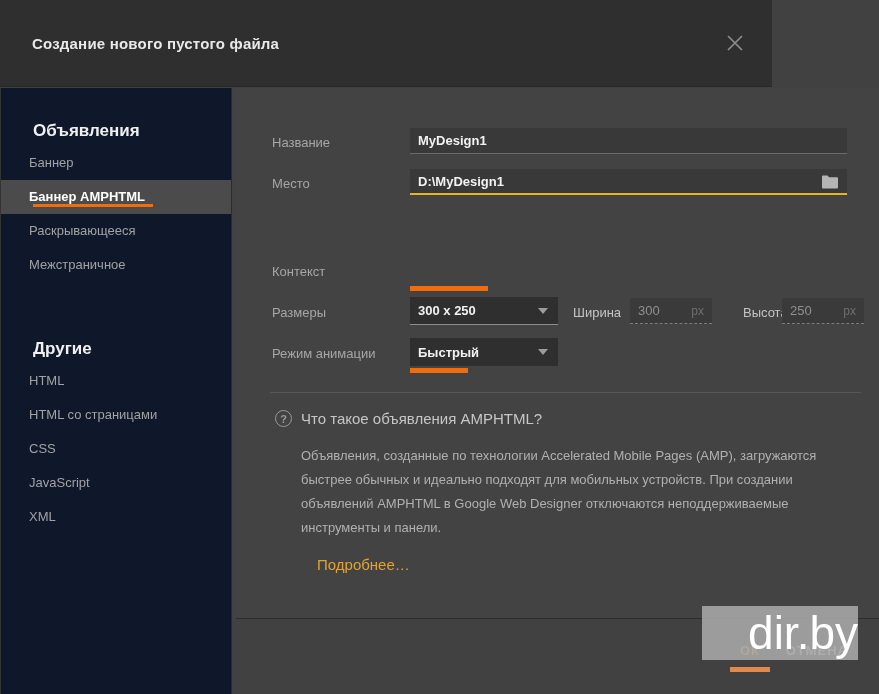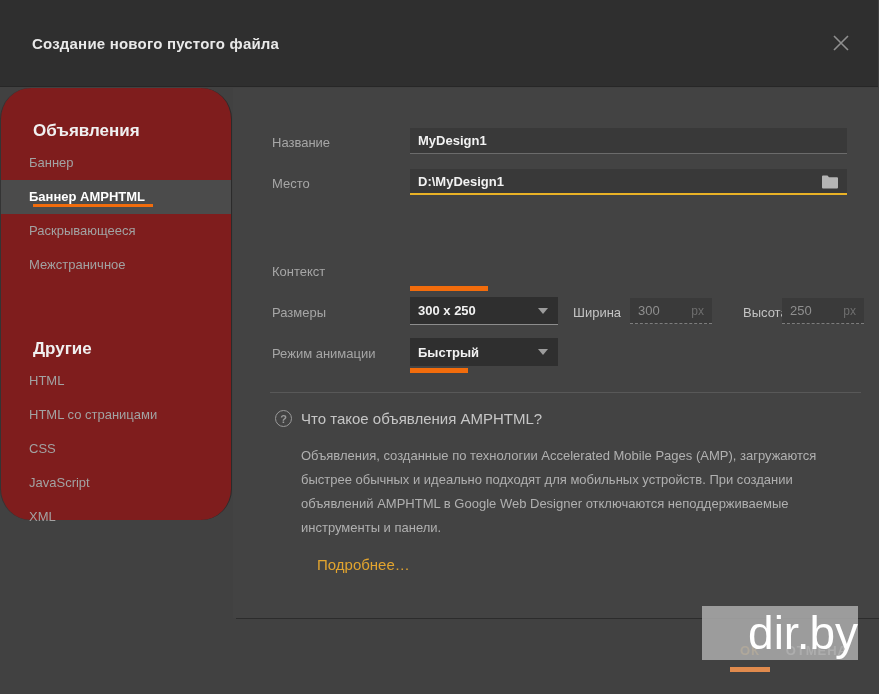--- a/index.html
+++ b/index.html
@@ -4,36 +4,36 @@
 <style>
   * { margin: 0; padding: 0; box-sizing: border-box; }
   html, body { background: #222; }
   body { font-family: "Liberation Sans", sans-serif; }
   #stage {
     position: relative; width: 879px; height: 694px;
     background: #414141; overflow: hidden; color: #ddd;
   }
   
   .hdr {
-    position: absolute; left: 0; top: 0; width: 878px; height: 87px;
+    position: absolute; left: 0; top: 0; width: 772px; height: 87px;
     background: #2f2f2f; border-bottom: 1px solid #272727;
   }
   .hdr-title {
     position: absolute; left: 32px; top: 0; height: 87px;
     display: flex; align-items: center;
     font-size: 15px; font-weight: 700; color: #e9e9e9; letter-spacing: .2px;
   }
   .close-btn {
     position: absolute; right: 26px; top: 32px; width: 22px; height: 22px;
     cursor: pointer; display: flex; align-items: center; justify-content: center;
   }
   
   .sidebar {
-    position: absolute; left: 0; top: 88px; width: 232px; height: 432px;
-    background: #7f1d1d; border-right: 1px solid #2b2b2b; border-left: 1px solid #343434; border-radius: 31px;
+    position: absolute; left: 0; top: 88px; width: 232px; height: 606px;
+    background: #0f172a; border-right: 1px solid #2b2b2b; border-left: 1px solid #343434;
   }
   .side-heading {
     padding: 0 0 0 32px; margin-top: 28px; height: 30px; line-height: 30px;
     font-size: 17px; font-weight: 700; color: #f0f0f0;
   }
   .side-item {
     position: relative; height: 34px; line-height: 34px; padding-left: 28px;
     font-size: 13px; color: #a2a2a2; cursor: pointer;
   }
   .side-item.selected { background: #4b4b4b; color: #ffffff; font-weight: 700; }

